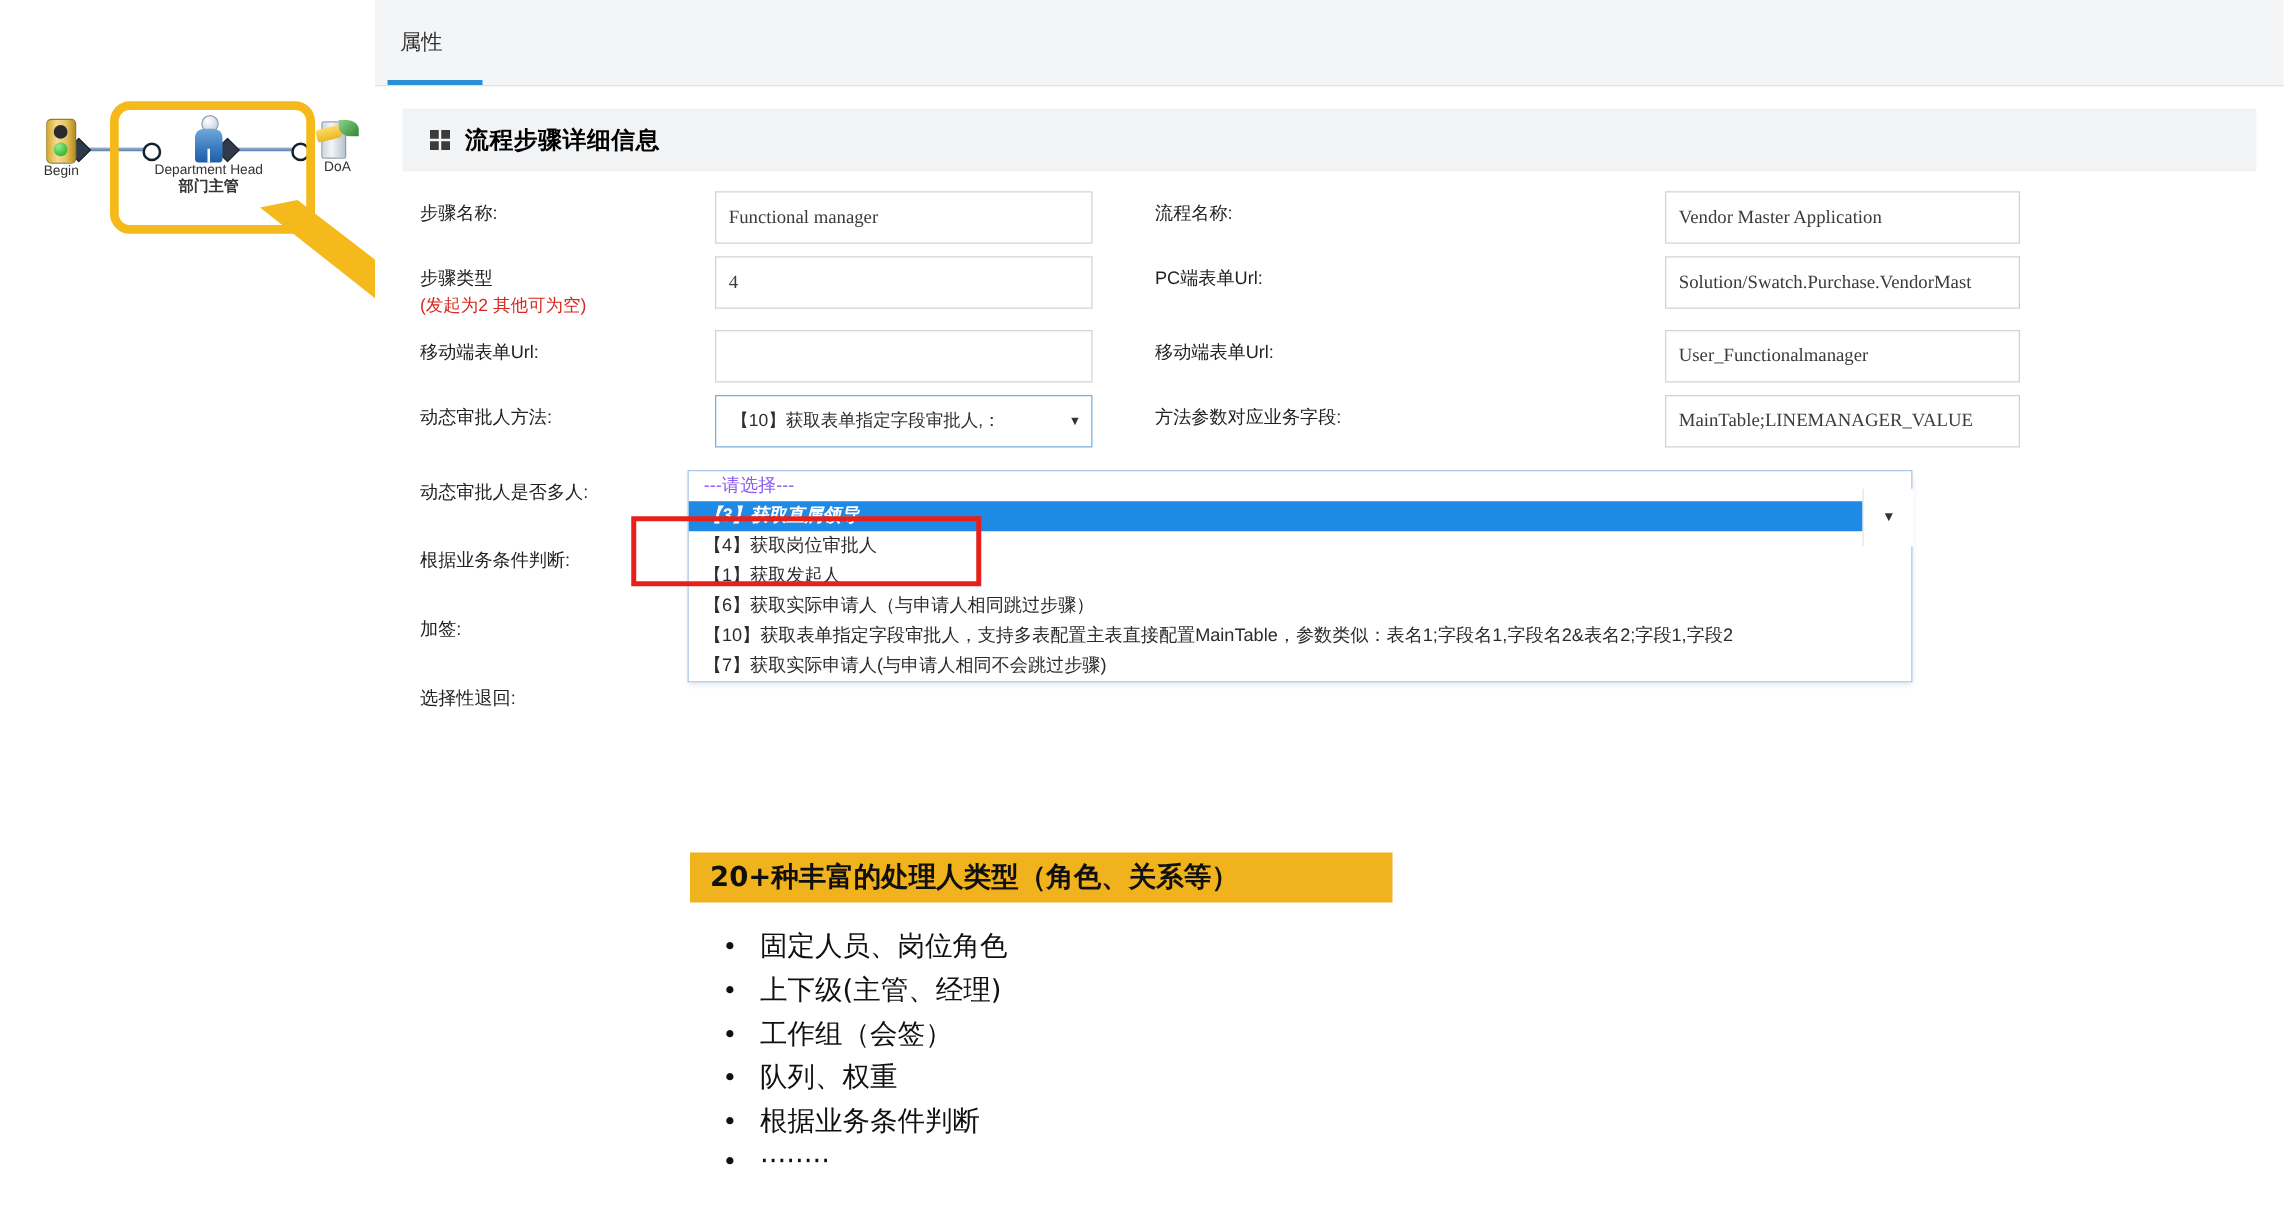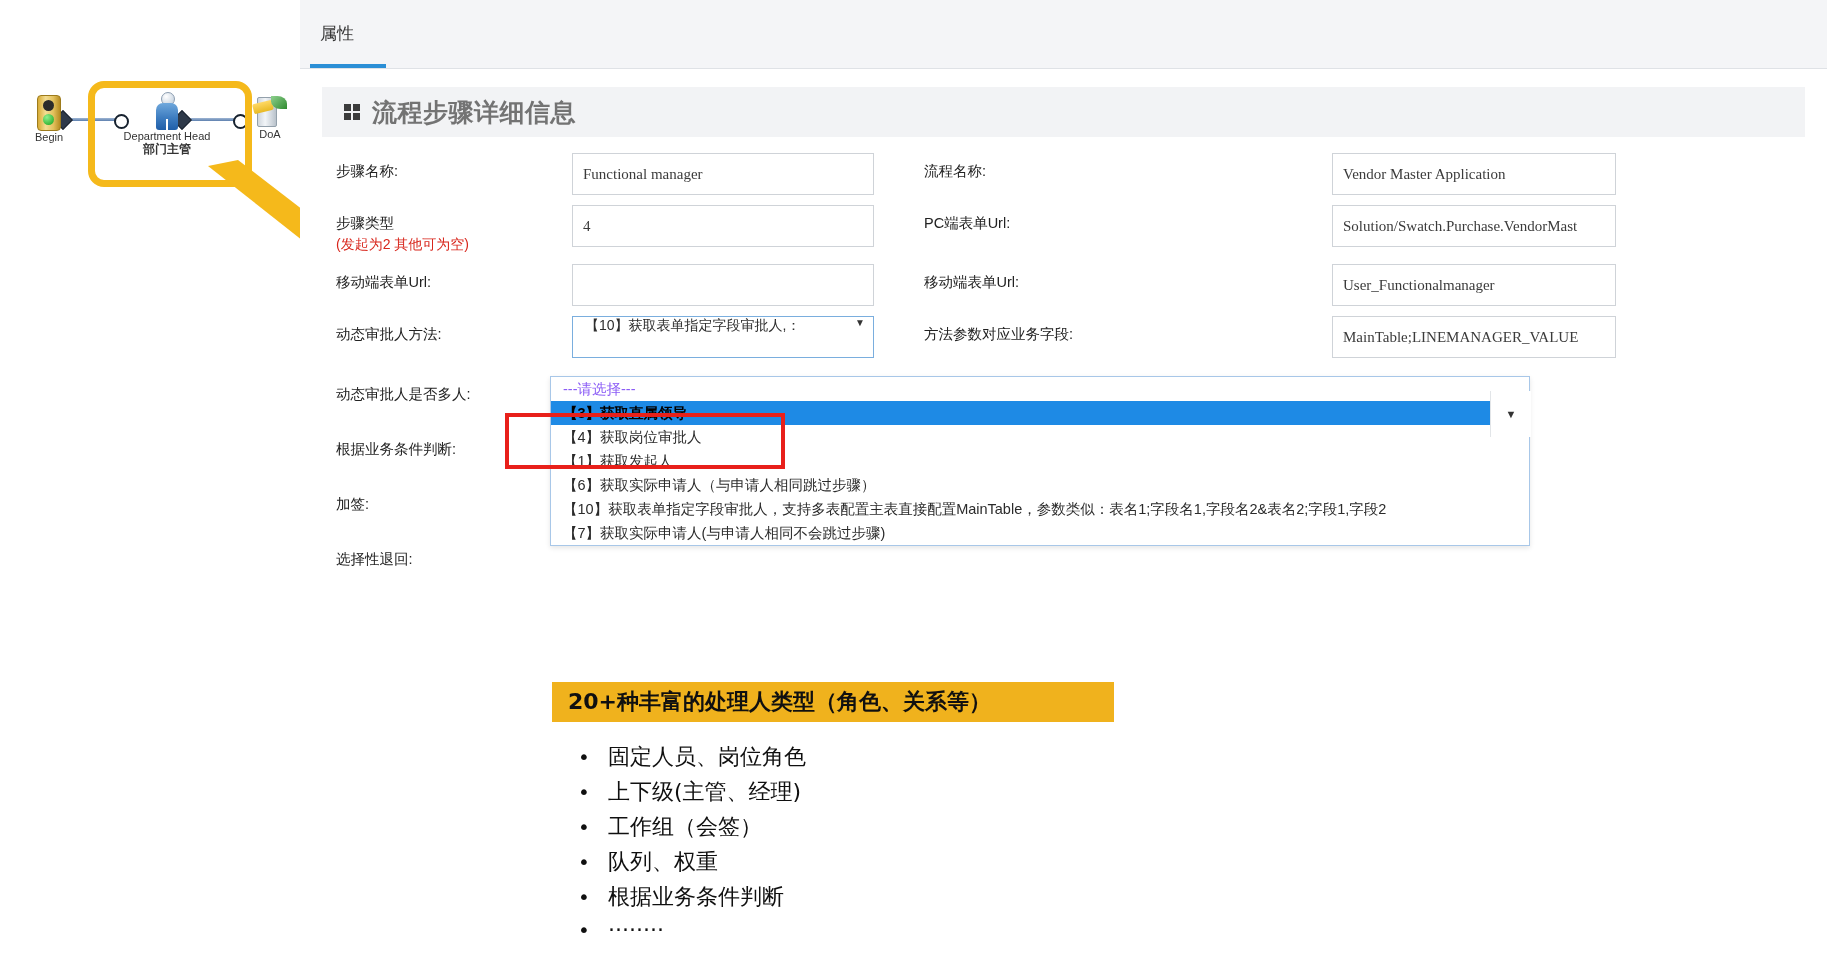--- a/index.html
+++ b/index.html
@@ -99,21 +99,21 @@
 
   #section-title {
     background: #f2f3f5; height: 50px; display: flex; align-items: center;
     padding-left: 22px; gap: 12px; margin-bottom: 6px;
   }
   #section-title .grid-icon {
     width: 16px; height: 16px; display: grid; grid-template-columns: 7px 7px;
     grid-template-rows: 7px 7px; gap: 2px;
   }
   #section-title .grid-icon i { background: #3c3c3c; display: block; }
-  #section-title .label { font-size: 25px; font-weight: bold; color: #737373; letter-spacing: .5px; }
+  #section-title .label { font-size: 19px; font-weight: bold; color: #000000; letter-spacing: .5px; }
 
   .form-grid { display: grid; grid-template-columns: 250px 310px 200px 250px 290px; }
 
   .f-label {
     font-size: 14.5px; color: #222; padding: 18px 0 0 14px; line-height: 1.45;
   }
   .f-label .note { color: #d8261c; display: block; font-size: 14px; }
   .f-cell { padding: 10px 0 0 0; }
 
   .txt {
@@ -121,38 +121,38 @@
     border: 1px solid #cfd3d8; background: #fff;
     font-size: 15px; color: #3b3b3b; padding: 0 10px;
     font-family: Liberation Serif, serif;
   }
   .txt.wide { width: 302px; }
   .txt.rwide { width: 284px; }
 
   .sel-box {
     width: 302px; height: 42px; box-sizing: border-box;
     border: 1px solid #7aaede; background: #fff;
-    display: flex; align-items: flex-start; justify-content: space-between;
+    display: flex; align-items: center; justify-content: space-between;
     padding: 0 8px 0 12px; font-size: 14px; color: #2e2e2e; position: relative;
   }
   .sel-box .caret { font-size: 10px; color: #333; }
 
   
   #dropdown {
     position: absolute; left: 550px; top: 376px; width: 978px;
     background: #ffffff; border: 1px solid #a8c7e8;
     box-shadow: 0 2px 5px rgba(0,0,0,.10);
     z-index: 40;
   }
   #dropdown .opt {
     height: 24px; line-height: 24px; padding-left: 12px;
     font-size: 14.5px; color: #2b2b2b; white-space: nowrap; overflow: visible;
   }
   #dropdown .opt.placeholder { color: #8b5cf6; }
-  #dropdown .opt.selected { background: #1e8ae5; color: #000000; font-weight: bold; }
+  #dropdown .opt.selected { background: #1e8ae5; color: #ffffff; font-weight: bold; font-style: italic; }
 
   #red-highlight {
     position: absolute; left: 505px; top: 413px; width: 272px; height: 48px;
     border: 4px solid #e8201a; z-index: 60; background: transparent;
   }
   #right-sel {
     position: absolute; left: 1490px; top: 391px; width: 40px; height: 46px;
     border-left: 1px solid #e2e5e8; background: #fff;
     display: flex; align-items: center; justify-content: center;
     font-size: 11px; color: #333; z-index: 45;

